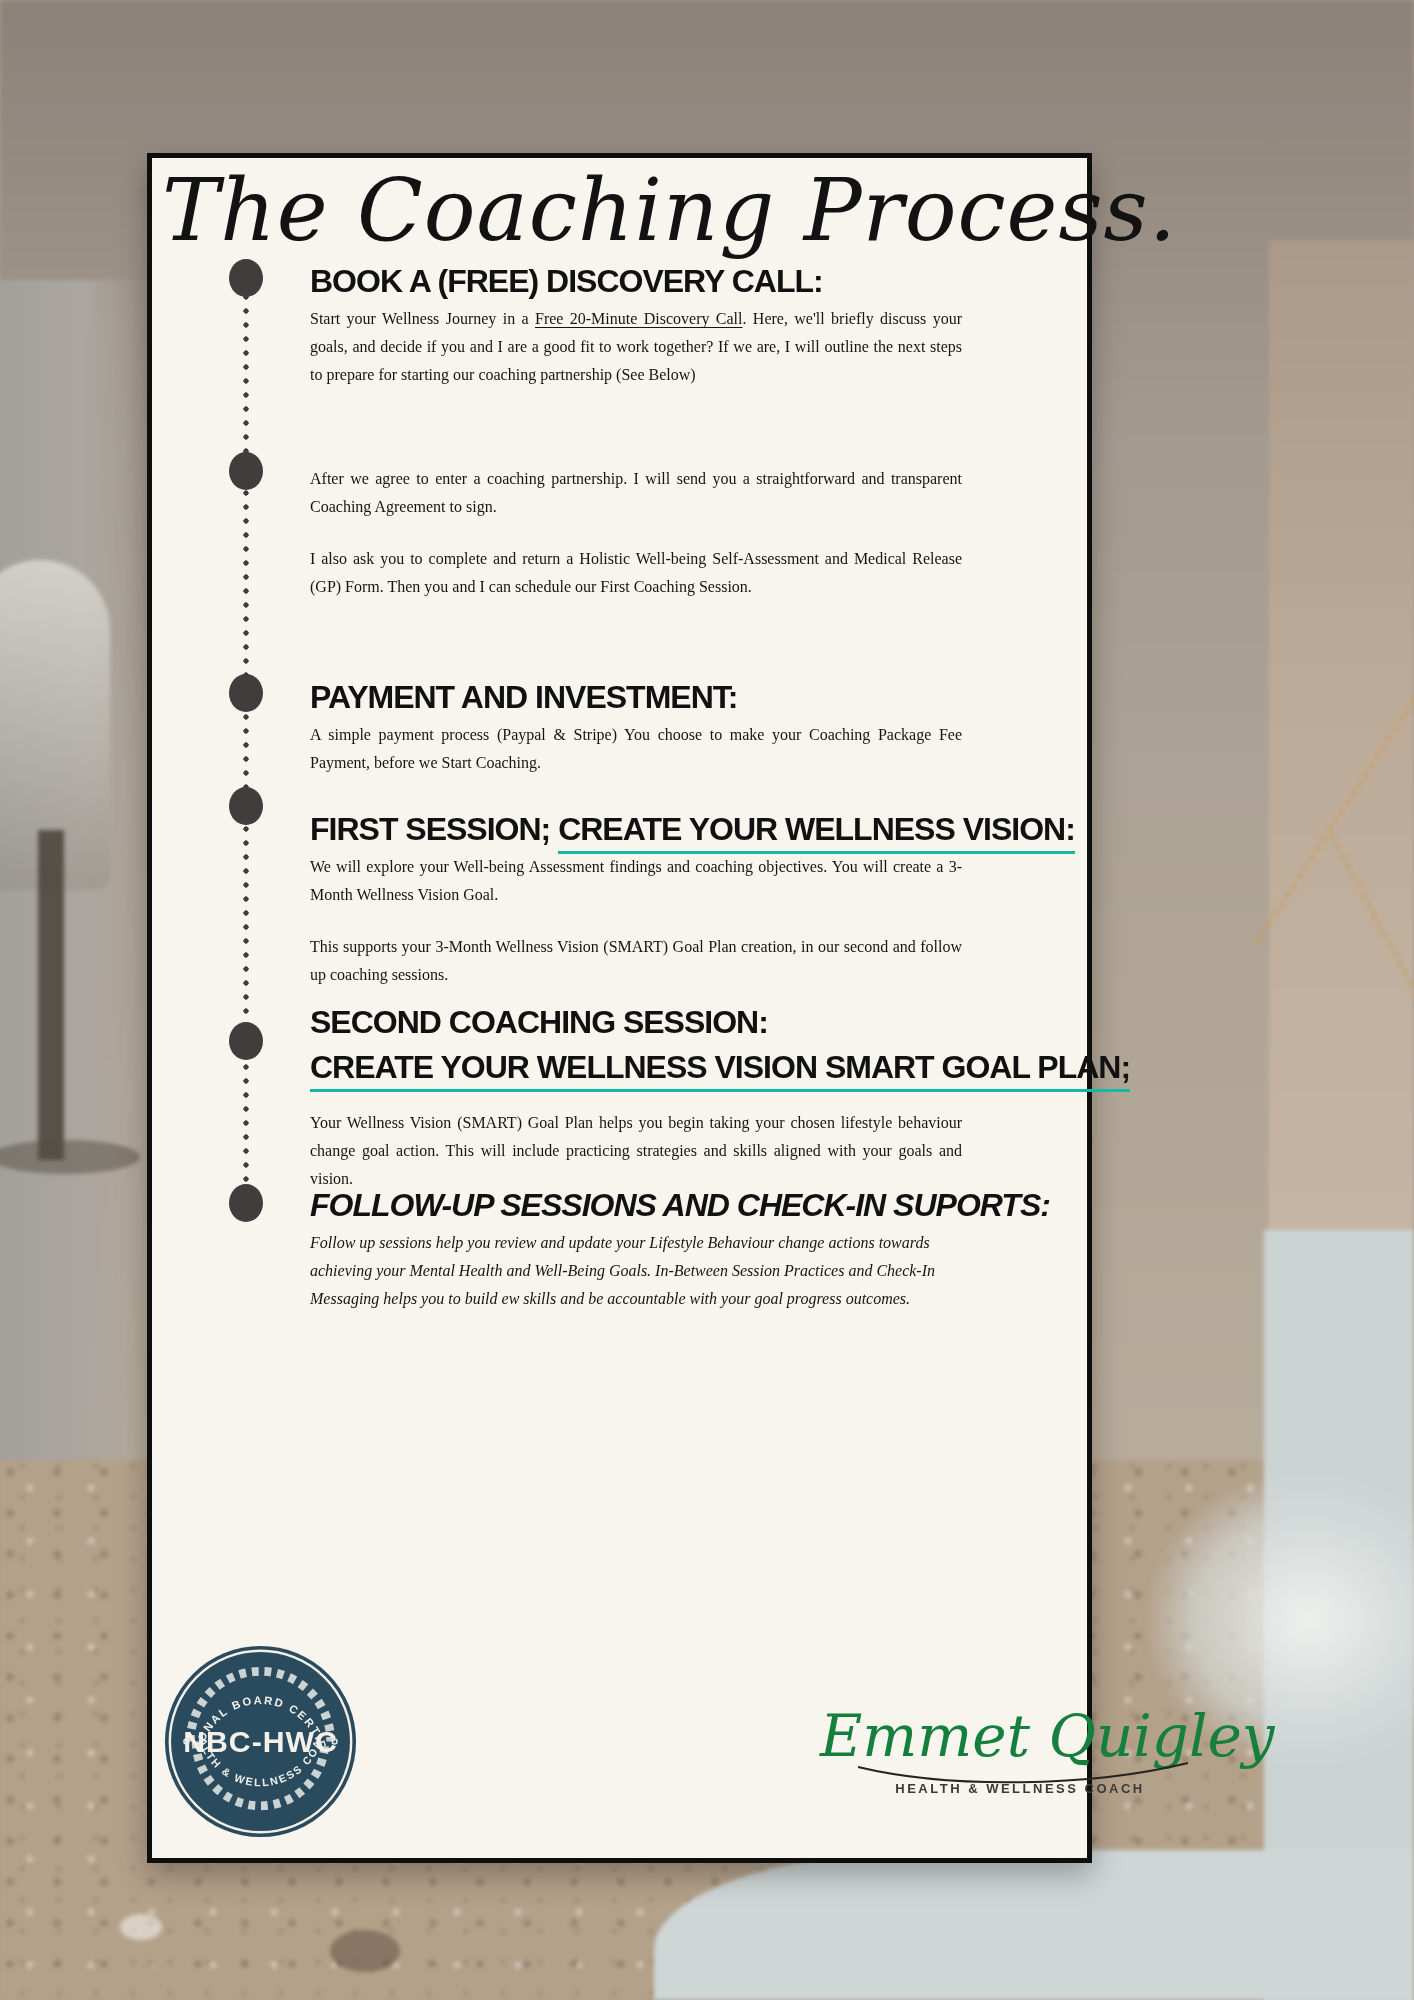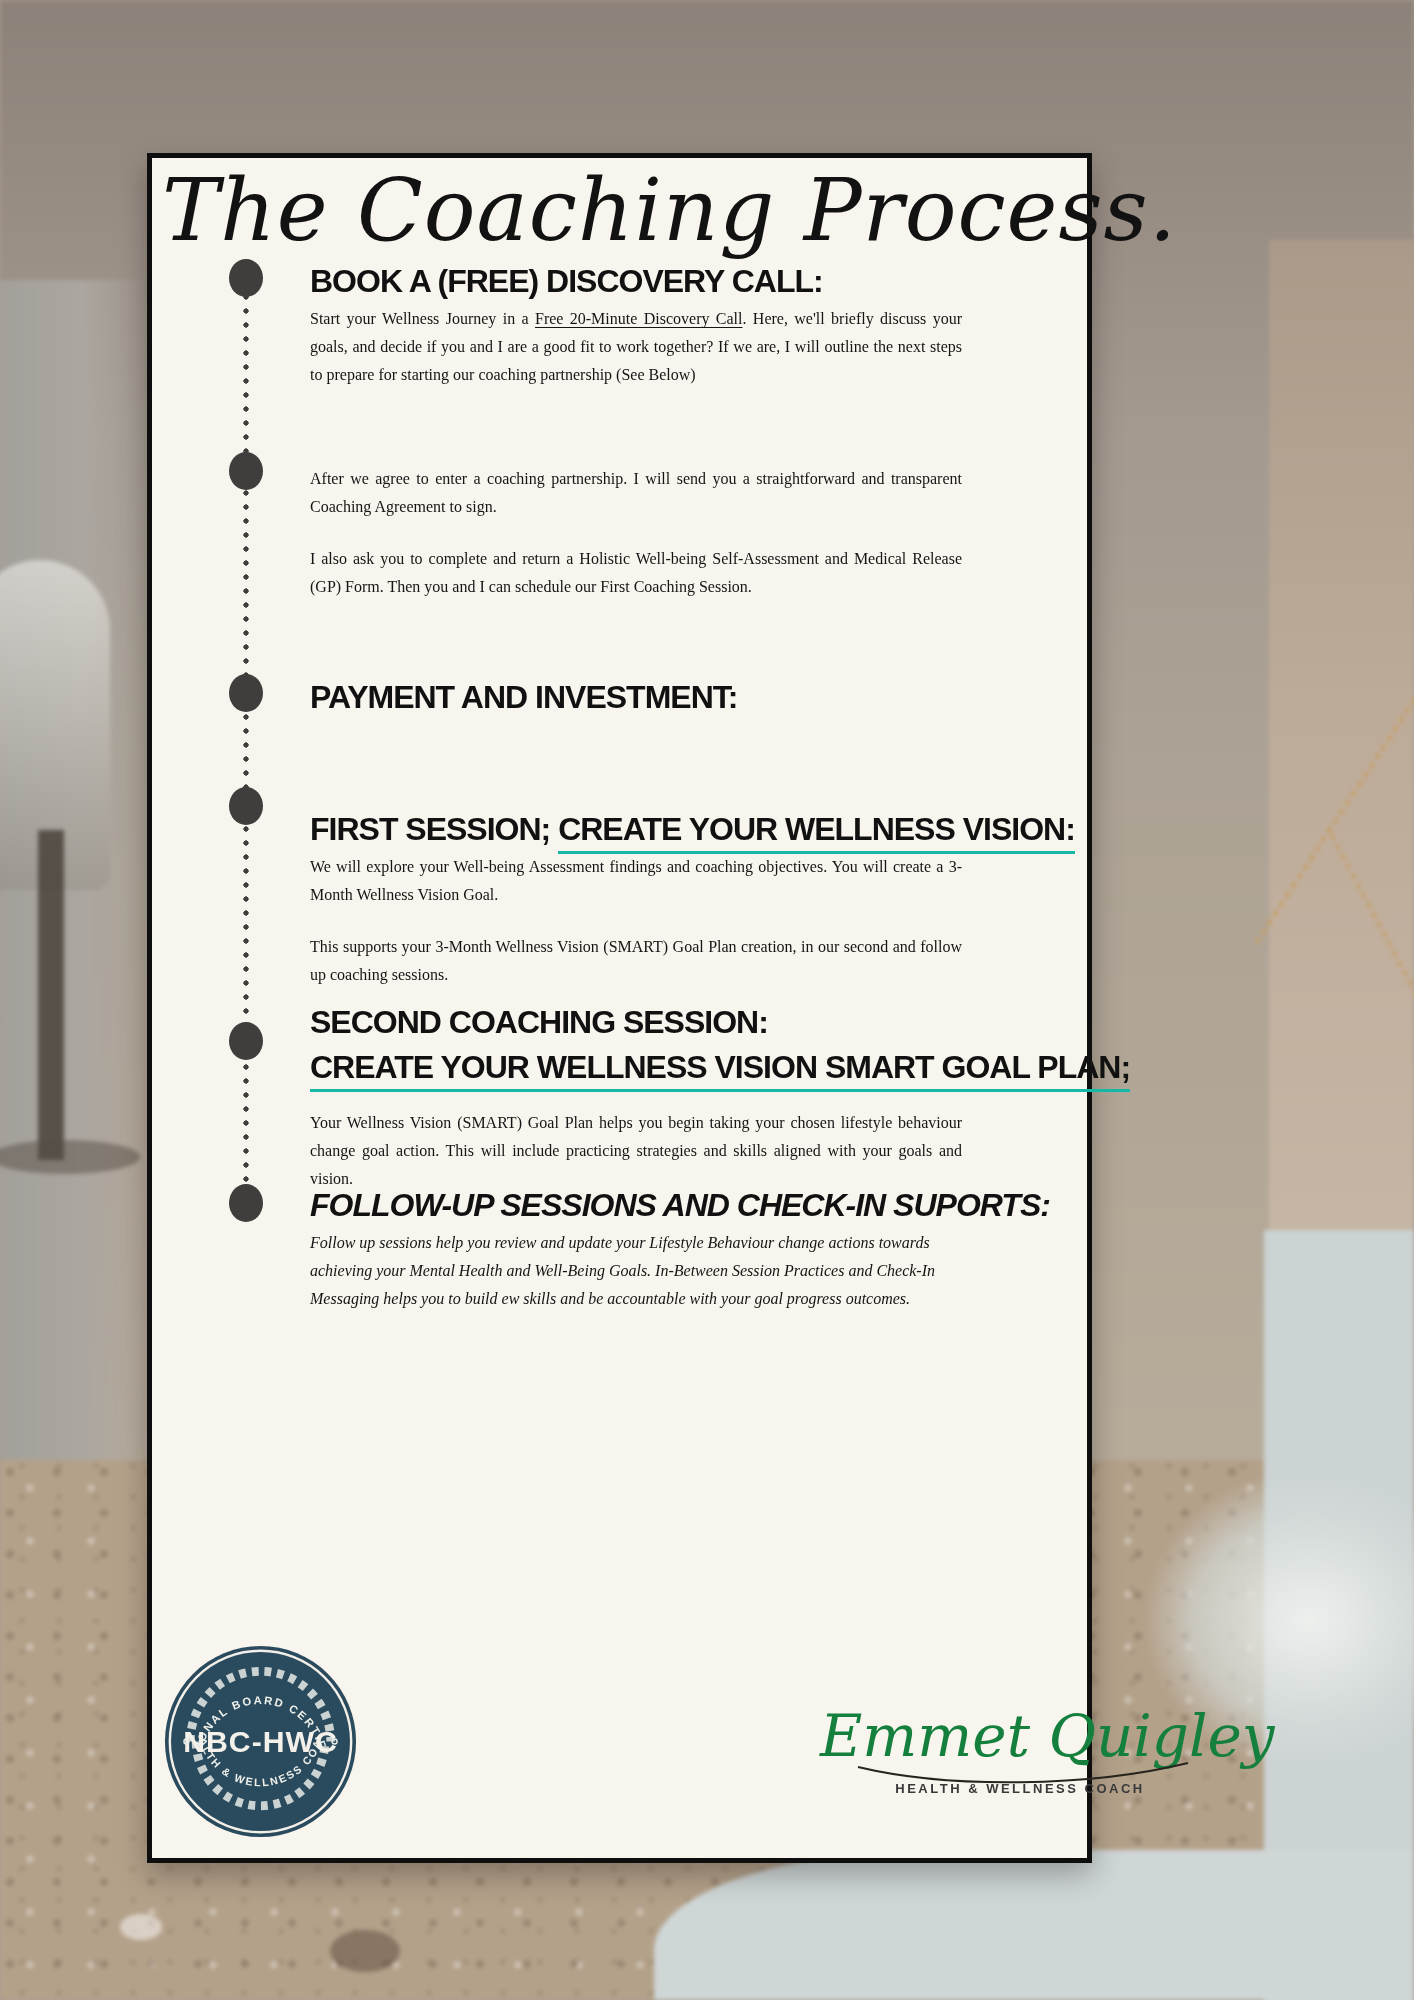--- a/index.html
+++ b/index.html
@@ -111,20 +111,21 @@
     <p><span>Start your Wellness Journey in a </span><span class="u">Free 20-Minute Discovery Call</span><span>. Here, we'll briefly discuss your goals, and decide if you and I are a good fit to work together? If we are, I will outline the next steps to prepare for starting our coaching partnership (See Below)</span></p>
   </section>
 
   <section class="step s2">
     <p>After we agree to enter a coaching partnership. I will send you a straightforward and transparent Coaching Agreement to sign.</p>
     <p class="gap">I also ask you to complete and return a Holistic Well-being Self-Assessment and Medical Release (GP) Form. Then you and I can schedule our First Coaching Session.</p>
   </section>
 
   <section class="step s3">
     <h2><span>PAYMENT AND INVESTMENT:</span></h2>
+    <p>A simple payment process (Paypal &amp; Stripe) You choose to make your Coaching Package Fee Payment, before we Start Coaching.</p>
   </section>
 
   <section class="step s4">
     <h2><span>FIRST SESSION; </span><span class="hu">CREATE YOUR WELLNESS VISION:</span></h2>
     <p>We will explore your Well-being Assessment findings and coaching objectives. You will create a 3-Month Wellness Vision Goal.</p>
     <p class="gap">This supports your 3-Month Wellness Vision (SMART) Goal Plan creation, in our second and follow up coaching sessions.</p>
   </section>
 
   <section class="step s5">
     <h2><span>SECOND COACHING SESSION:</span></h2>

